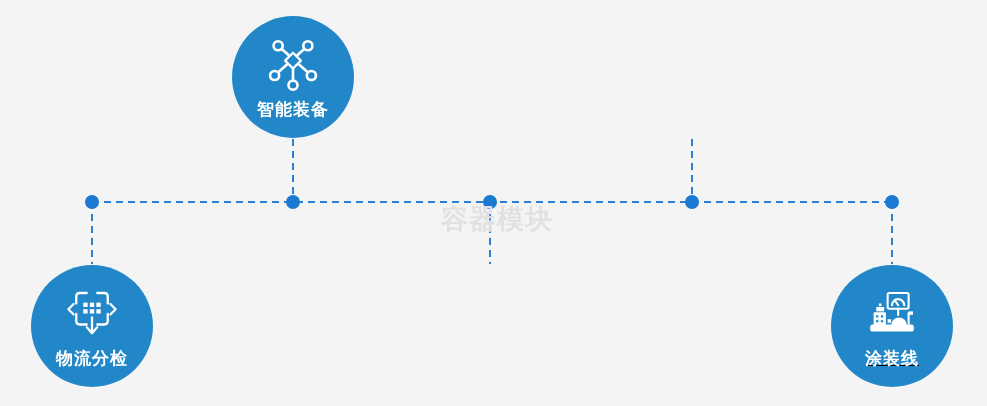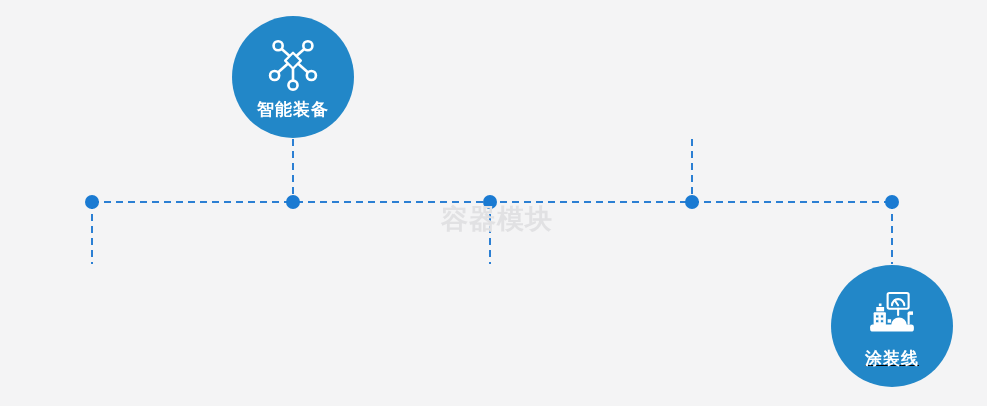--- a/index.html
+++ b/index.html
@@ -71,20 +71,43 @@
         <circle class="fillbg" cx="49" cy="10" r="5.2"></circle>
         <circle class="fillbg" cx="11" cy="44" r="5.2"></circle>
         <circle class="fillbg" cx="53" cy="44" r="5.2"></circle>
         <circle class="fillbg" cx="32" cy="55" r="5.2"></circle>
       </g>
     </svg>
     <span class="label">智能装备</span>
   </div>
 
 
+  <div class="node node-logistics">
+    <svg class="icon ic" viewBox="0 0 64 64">
+      <g stroke-width="2.6">
+        <path d="M26,8 L18,8 Q14,8 14,12 L14,20"></path>
+        <path d="M38,8 L46,8 Q50,8 50,12 L50,20"></path>
+        <path d="M14,32 L14,40 Q14,44 18,44 L26,44"></path>
+        <path d="M50,32 L50,40 Q50,44 46,44 L38,44"></path>
+        <path d="M11,20.5 L5,26.5 L11,32.5"></path>
+        <path d="M53,20.5 L59,26.5 L53,32.5"></path>
+        <path d="M32,36 L32,52"></path>
+        <path d="M26,47 L32,54 L38,47"></path>
+      </g>
+      <g class="fillw">
+        <rect x="22" y="19" width="5" height="5"></rect>
+        <rect x="29.5" y="19" width="5" height="5"></rect>
+        <rect x="37" y="19" width="5" height="5"></rect>
+        <rect x="22" y="26.5" width="5" height="5"></rect>
+        <rect x="29.5" y="26.5" width="5" height="5"></rect>
+        <rect x="37" y="26.5" width="5" height="5"></rect>
+      </g>
+    </svg>
+    <span class="label">物流分检</span>
+  </div>
 
 
   <div class="node node-coating">
     <svg class="icon ic" viewBox="0 0 64 64">
       <g stroke-width="2.4">
         <rect x="27" y="8" width="24" height="18" rx="2"></rect>
         <path d="M32,22 A7,7 0 0 1 46,22"></path>
         <path d="M39,22 L35,16"></path>
         <path d="M39,26 V33"></path>
         <path d="M51,31 V43"></path>

